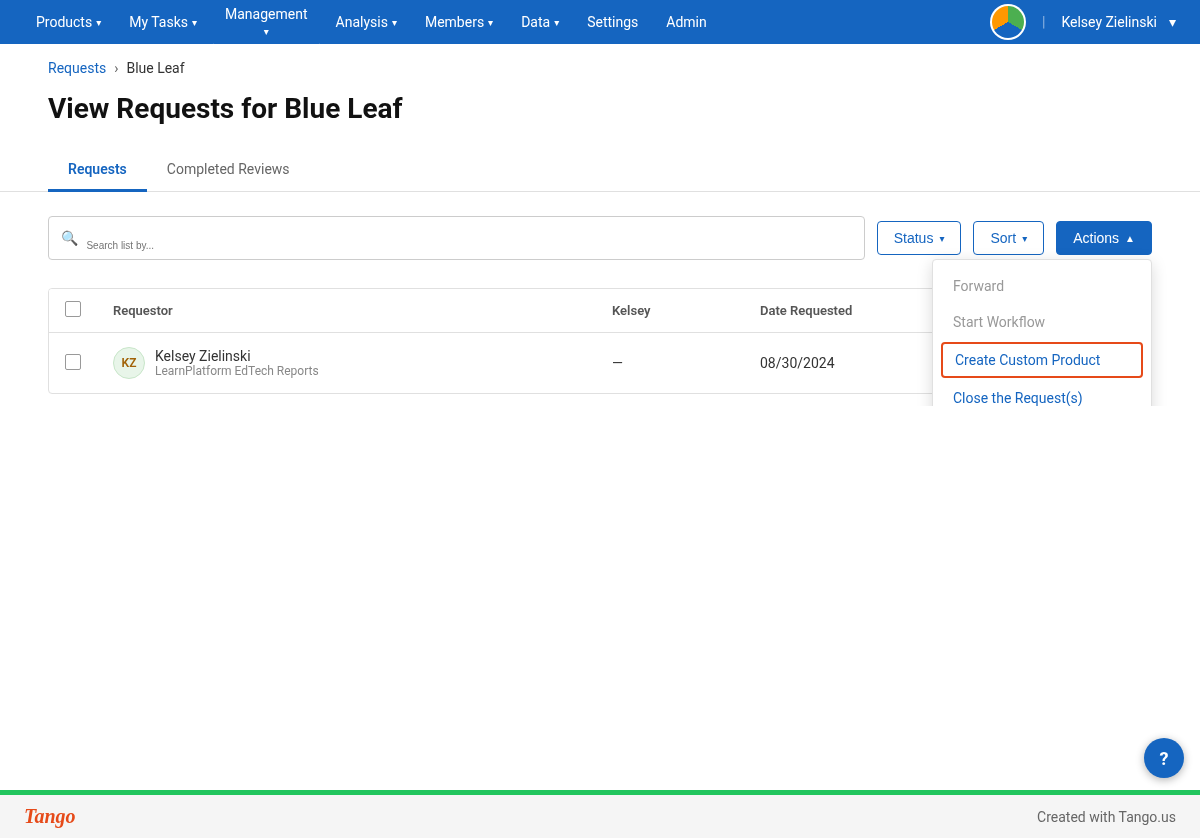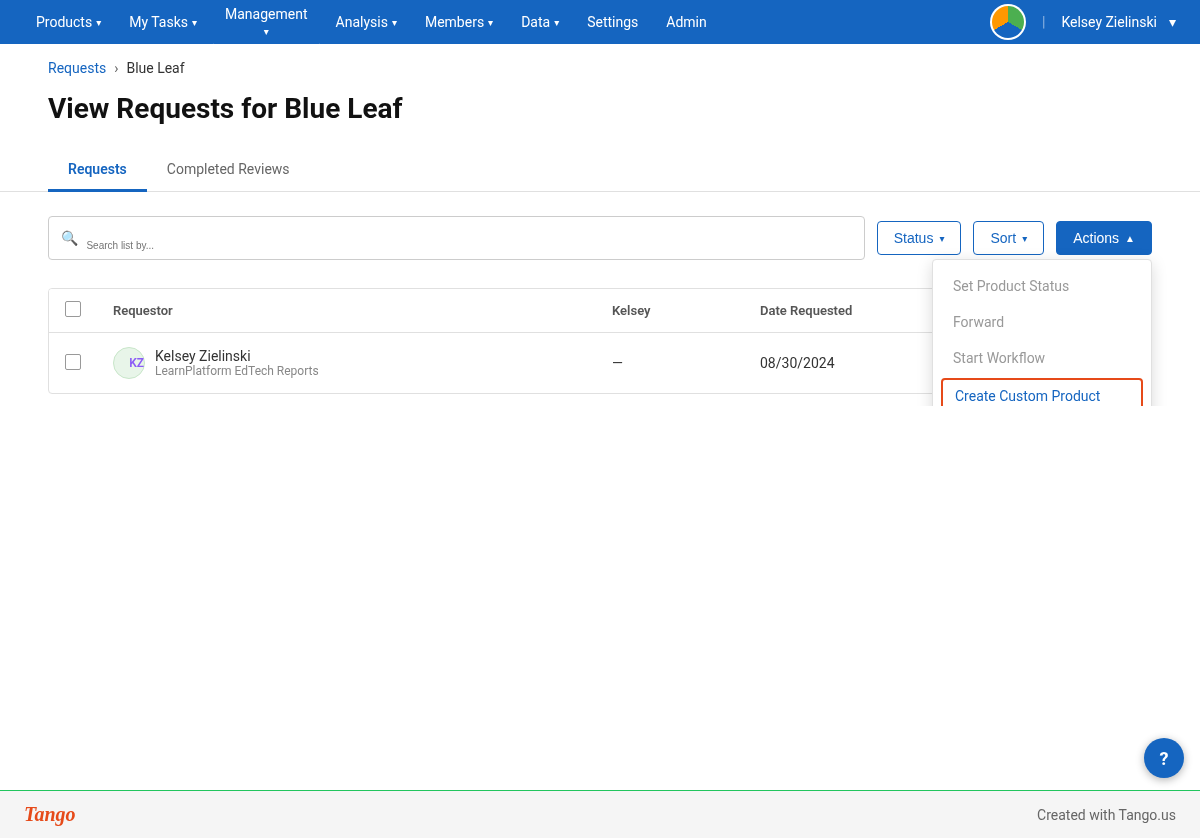--- a/index.html
+++ b/index.html
@@ -192,24 +192,24 @@
       display: inline-block;
     }
     .user-avatar {
       width: 32px;
       height: 32px;
       border-radius: 50%;
       background: #e8f5e9;
       border: 1px solid #c8e6c9;
       display: flex;
       align-items: center;
-      justify-content: flex-end;
+      justify-content: center;
       font-size: 12px;
       font-weight: 600;
-      color: #8b5cf6;
+      color: #a16207;
       flex-shrink: 0;
     }
     .user-cell {
       display: flex;
       align-items: center;
       gap: 10px;
     }
     .user-info .user-name { font-size: 14px; color: #333; }
     .user-info .user-org { font-size: 12px; color: #888; }
     .status-badge {
@@ -252,21 +252,21 @@
       display: inline-block;
     }
 
     
     .footer {
       position: fixed;
       bottom: 0;
       left: 0;
       right: 0;
       background: #f5f5f5;
-      border-top: 1px solid #22c55e;
+      border-top: 5px solid #22c55e;
       height: 48px;
       display: flex;
       align-items: center;
       justify-content: space-between;
       padding: 0 24px;
     }
     .tango-logo {
       font-family: Georgia, serif;
       font-style: italic;
       color: #e64a19;
@@ -373,23 +373,20 @@
     <span>Sort</span>
     <span class="btn-chevron">▾</span>
   </button>
   <div class="actions-wrapper">
     <button class="btn-actions">
       <span>Actions</span>
       <span class="btn-chevron">▲</span>
     </button>
 
     <div class="dropdown-menu">
-      <div class="dropdown-item disabled">
-        <span>Set Product Status</span>
-      </div>
       <div class="dropdown-item disabled">
         <span>Forward</span>
       </div>
       <div class="dropdown-item disabled">
         <span>Start Workflow</span>
       </div>
       <div class="dropdown-item highlighted">
         <span>Create Custom Product</span>
       </div>
       <div class="dropdown-item">

